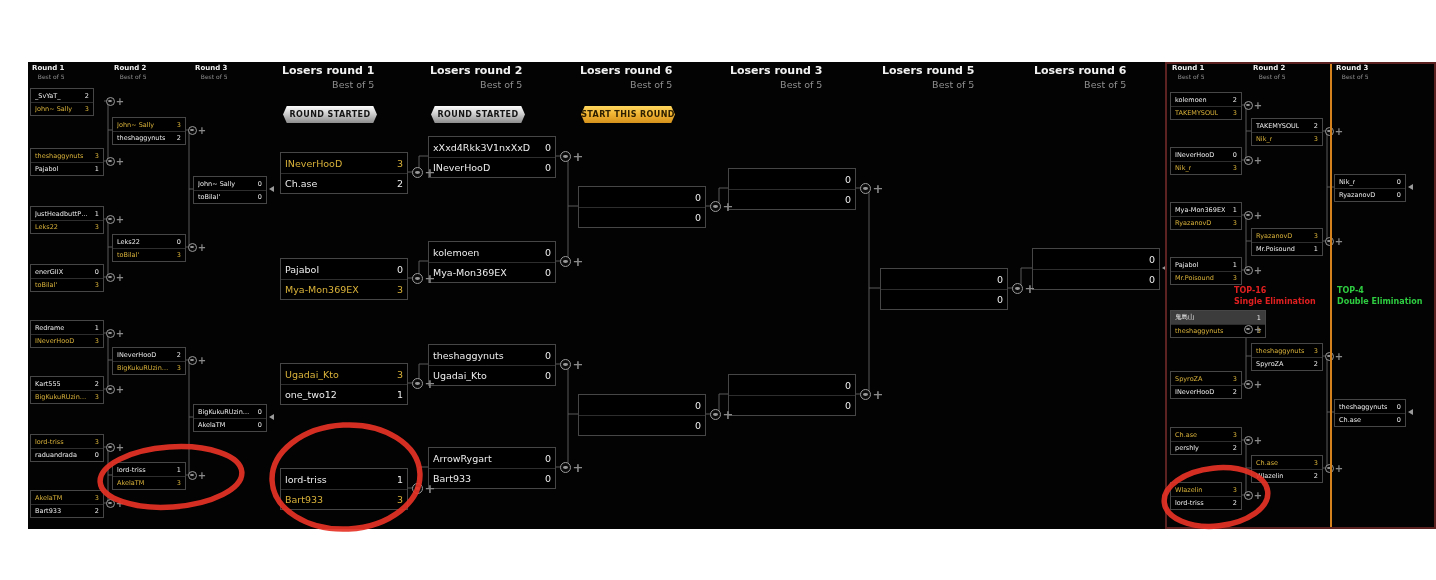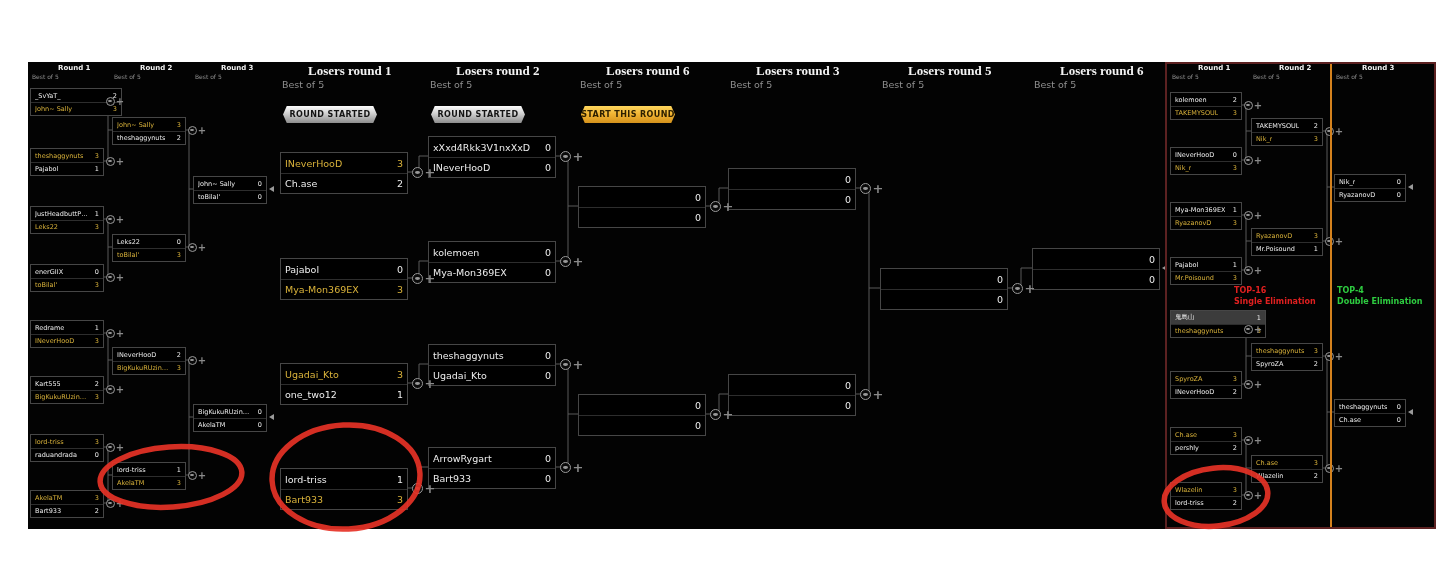--- a/index.html
+++ b/index.html
@@ -1,25 +1,25 @@
 <!DOCTYPE html>
 <html><head>
 <meta charset="utf-8">
 <style>
   html,body{margin:0;padding:0;background:#ffffff;}
   #page{position:relative;width:1436px;height:580px;background:#ffffff;overflow:hidden;
         font-family:"DejaVu Sans","Liberation Sans",sans-serif;}
   #bracket-bg{position:absolute;left:28px;top:62px;width:1408px;height:467px;background:#030303;}
   #wires{position:absolute;left:0;top:0;width:1436px;height:580px;pointer-events:none;}
   .colhead{position:absolute;white-space:nowrap;}
-  .colhead .t{font-weight:bold;color:#f2f2f2;margin-left:26px;}
-  .colhead .s{color:#8f8f8f;}
+  .colhead .t{font-weight:bold;color:#f2f2f2;}
+  .colhead .s{color:#8f8f8f;text-align:right;}
   .head-sm .t{font-size:7px;line-height:9px;}
   .head-sm .s{font-size:6px;line-height:8px;}
-  .head-md .t{font-size:13px;line-height:14px;font-family:Liberation Serif, serif;}
+  .head-md .t{font-size:11px;line-height:14px;}
   .head-md .s{font-size:9.5px;line-height:13px;}
   .match{position:absolute;background:#000;border:1px solid #464646;box-sizing:border-box;}
   .row{display:flex;justify-content:space-between;align-items:center;box-sizing:border-box;
        padding:0 4px;cursor:pointer;}
   .row + .row{border-top:1px solid #2d2d2d;}
   .m-left .row,.m-right .row{height:13px;font-size:6.5px;}
   .m-middle .row{height:20px;font-size:9.5px;}
   .winner{color:#d9b23a;}
   .loser{color:#ededed;}
   .pending{color:#ededed;}
@@ -140,21 +140,21 @@
         <div class="s">Best of 5</div>
       </div>
       <div class="colhead head-sm" style="left: 114px; top: 64px;">
         <div class="t">Round 2</div>
         <div class="s">Best of 5</div>
       </div>
       <div class="colhead head-sm" style="left: 195px; top: 64px;">
         <div class="t">Round 3</div>
         <div class="s">Best of 5</div>
       </div>
-      <div class="match m-left" style="left: 30px; top: 88px; width: 92px;">
+      <div class="match m-left" style="left: 30px; top: 88px; width: 64px;">
         <div class="row loser">
           <span class="pname">_SvYaT_</span>
           <span class="pscore">2</span>
         </div>
         <div class="row winner">
           <span class="pname">John~ Sally</span>
           <span class="pscore">3</span>
         </div>
       </div>
       <div class="match m-left" style="left: 30px; top: 148px; width: 74px;">

